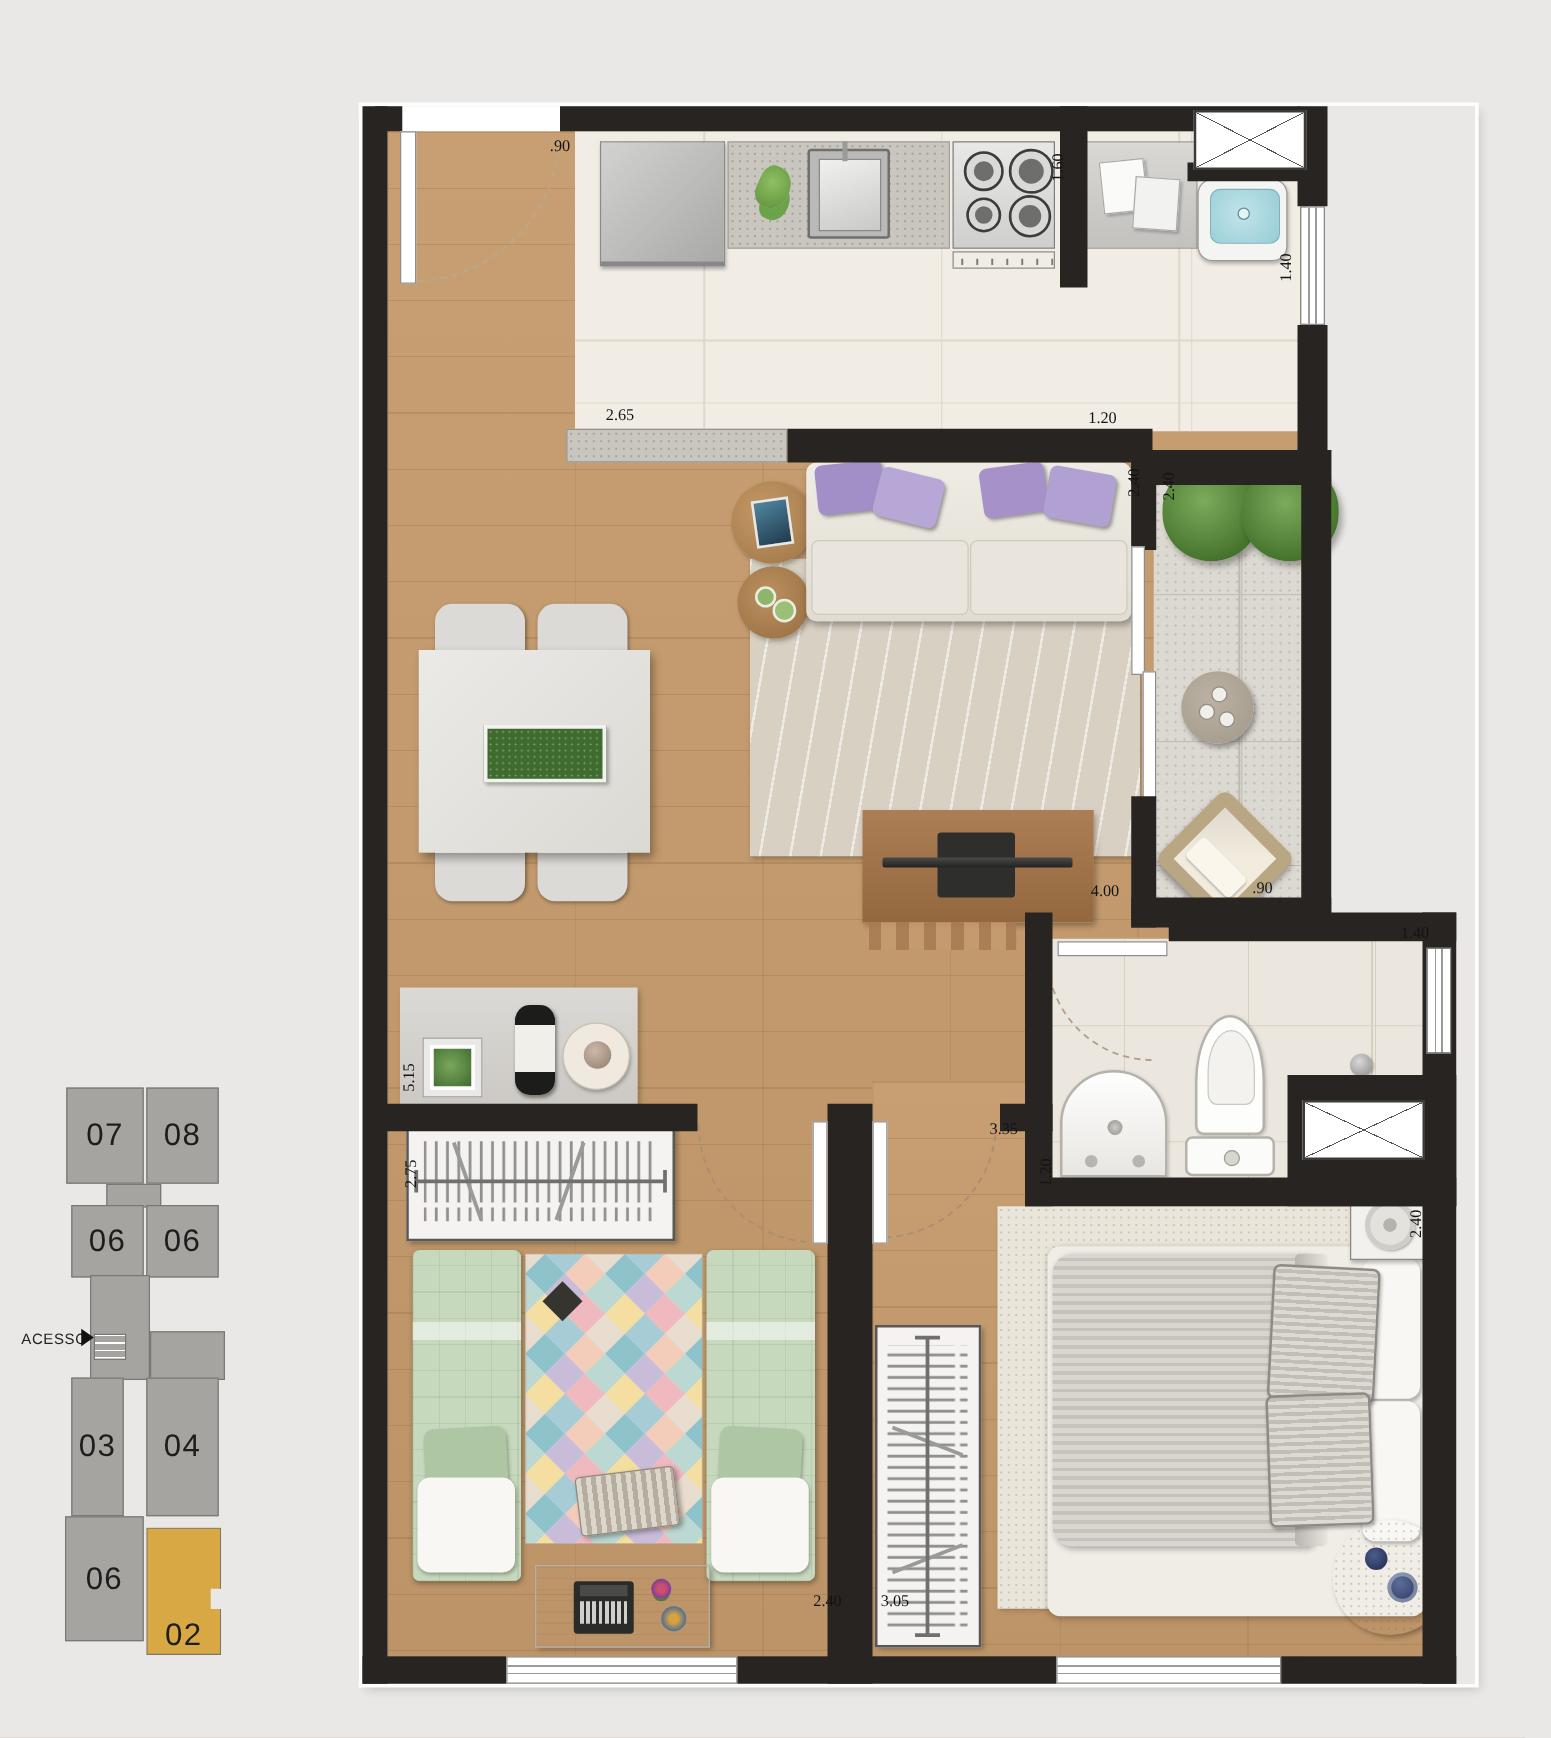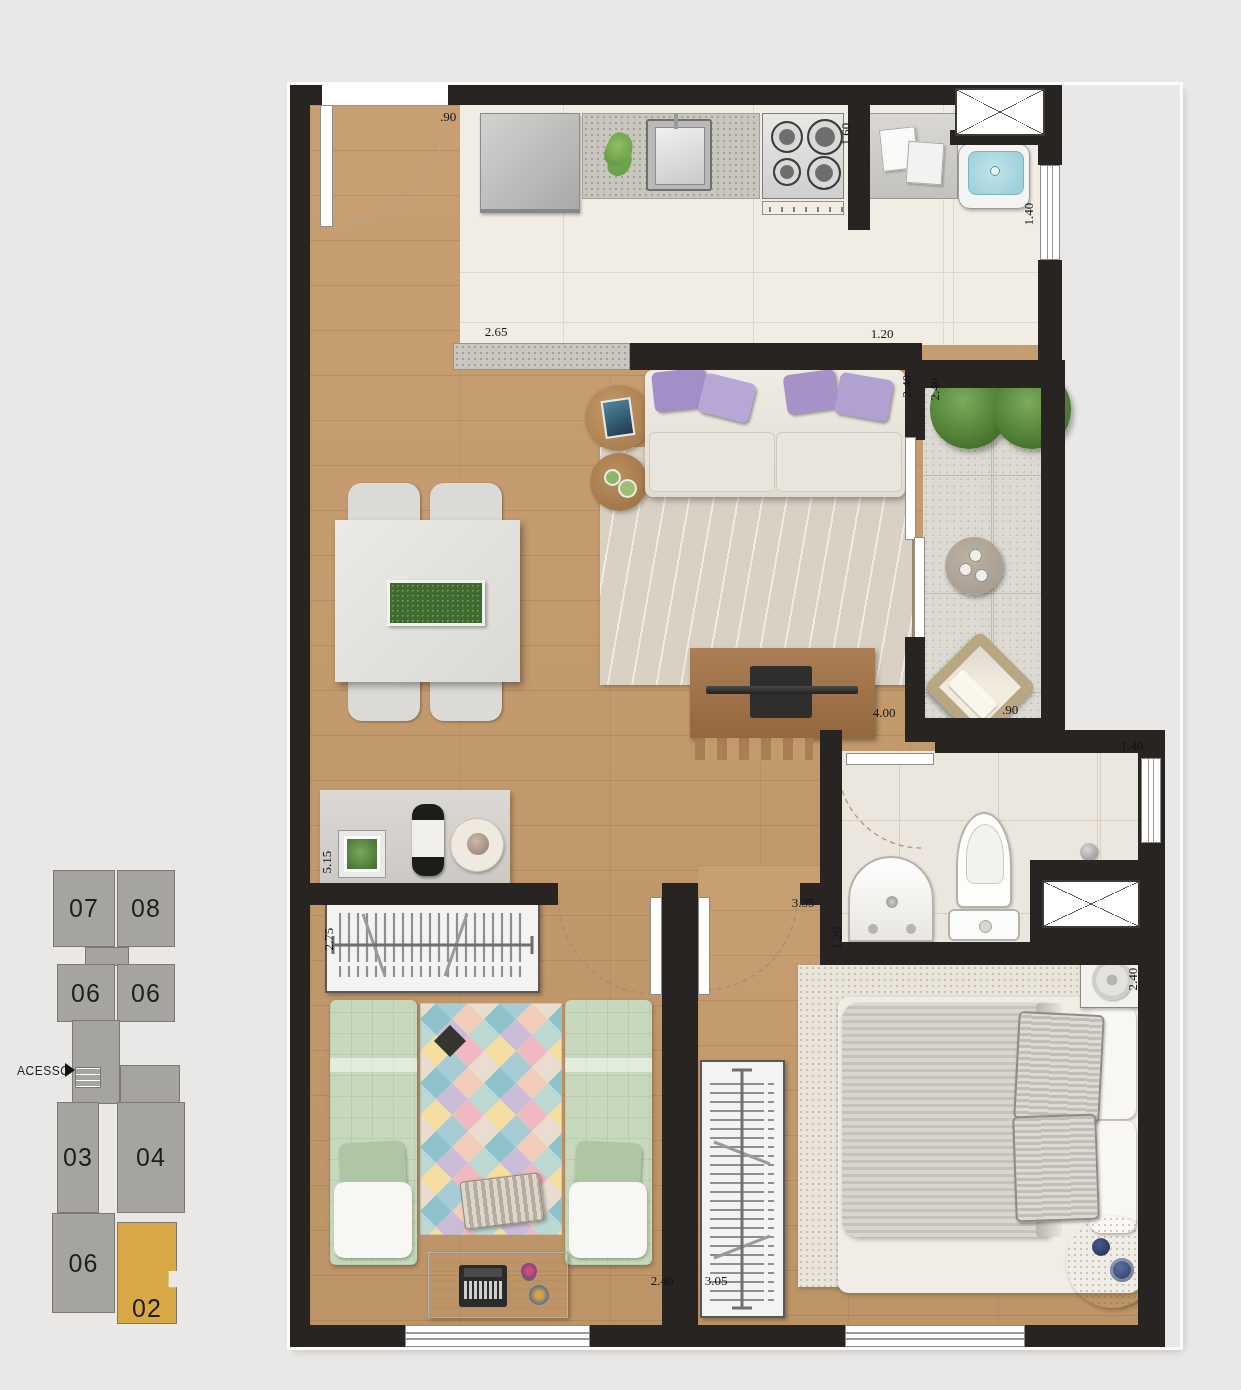--- a/index.html
+++ b/index.html
@@ -84,21 +84,21 @@
       </div>
     <div class="kp-block" style="left:102px;top:96px;width:58px;height:58px;">
         <span>06</span>
       </div>
     <div class="kp-plain" style="left:57px;top:152px;width:48px;height:84px;"></div>
     <div class="kp-plain" style="left:105px;top:197px;width:60px;height:39px;"></div>
     <div class="kp-plain" style="left:60px;top:199px;width:26px;height:21px;background-image:repeating-linear-gradient(180deg,#fff 0 1px,transparent 1px 6px);"></div>
     <div class="kp-block" style="left:42px;top:234px;width:42px;height:111px;">
         <span>03</span>
       </div>
-    <div class="kp-block" style="left:102px;top:234px;width:68px;height:111px;">
+    <div class="kp-block" style="left:102px;top:234px;width:58px;height:111px;">
         <span>04</span>
       </div>
     <div class="kp-block" style="left:37px;top:345px;width:63px;height:100px;">
         <span>06</span>
       </div>
     <div class="kp-block kp-hl" style="left:102px;top:354px;width:60px;height:102px;clip-path:polygon(0 0,100% 0,100% 48%,86% 48%,86% 64%,100% 64%,100% 100%,0 100%);align-items:flex-end;">
         <span>02</span>
       </div>
     <div class="kp-access" style="left:2px;top:196px;width:46px;text-align:right;">ACESSO</div>
     <div class="kp-arrow" style="left:50px;top:195px;"></div>

